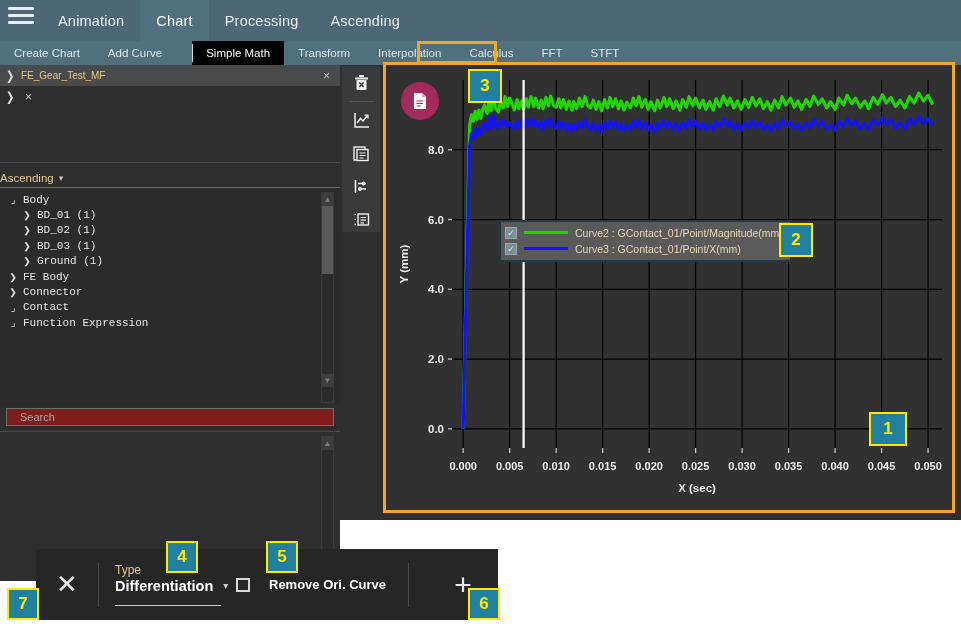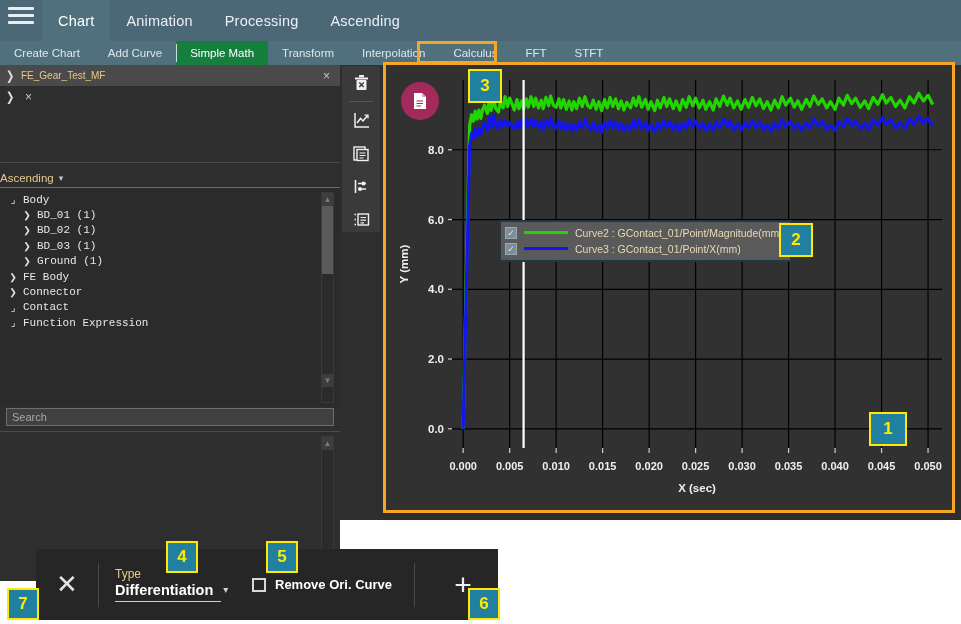--- a/index.html
+++ b/index.html
@@ -42,21 +42,21 @@
   .subbar {
     position: absolute; left: 0; top: 41px; width: 961px; height: 24px;
     background: #51707e;
     display: flex; align-items: stretch;
   }
   .subtab {
     padding: 0 14px; display:flex; align-items:center; justify-content:center;
     color: #dce7ec; font-size: 11.5px; cursor: pointer; white-space: nowrap;
     position: relative;
   }
-  .subtab.active { background: #15803d; color:#ffffff; }
+  .subtab.active { background: #000000; color:#ffffff;margin-left:16px; }
   .subtab.sep::before {
     content:""; position:absolute; left:0; top:3px; bottom:3px;
     width:1px; background:#cfd9de;
   }
 
   
   .leftpanel {
     position: absolute; left: 0; top: 65px; width: 340px; height: 455px;
     background: #2e2e2e;
   }
@@ -104,22 +104,22 @@
   }
   .sb-btn {
     height: 13px; background: #3d3d3d; color: #7c7c7c;
     font-size: 8px; display:flex; align-items:center; justify-content:center;
     cursor: pointer;
   }
   .sb-thumb { background: #5a5a5a; cursor: pointer; }
 
   .searchbox {
     position: absolute; left: 6px; top: 343px; width: 328px; height: 18px;
-    background: #404040; border: 1px solid #6e6e6e;
-    display: flex; align-items: center; padding-left: 5px;
+    background: #7f1d1d; border: 1px solid #6e6e6e;
+    display: flex; align-items: center; padding-left: 13px;
   }
   .searchbox span { color: #a8a8a8; font-size: 11px; }
 
   .lowerpanel {
     position: absolute; left: 0; top: 366px; width: 340px; height: 150px;
     background: #2e2e2e; border-top: 1px solid #4a4a4a;
   }
 
   
   .charttools {
@@ -177,27 +177,27 @@
     cursor: pointer; font-weight: 300;
   }
   .bb-sep { width: 1px; height: 44px; background: #4a4a4a; }
   .bb-typeblock {
     padding-left: 16px; display:flex; flex-direction: column;
     justify-content:center; gap: 1px;
   }
   .bb-type-label { color: #e8c88a; font-size: 12px; }
   .bb-type-value {
     display:flex; align-items:flex-end; gap: 10px;
-    border-bottom: 1px solid #cfcfcf; padding-bottom: 3px; width: 106px;
+    border-bottom: 1px solid #cfcfcf; padding-bottom: 11px; width: 106px;
     cursor: pointer;
   }
   .bb-type-value span:first-child { color: #ffffff; font-size: 14.5px; font-weight: bold; }
   .bb-dd-caret { color: #d0d0d0; font-size: 10px; padding-bottom: 3px; }
   .bb-check {
-    display:flex; align-items:center; gap: 9px; margin-left: 31px;
+    display:flex; align-items:center; gap: 19px; margin-left: 15px;
     cursor: pointer;
     justify-content: space-between;
   }
   .bb-chkbox { width: 14px; height: 14px; border: 2px solid #d8d8d8; }
   .bb-check-label { color: #ffffff; font-size: 13px; font-weight: bold; }
   .bb-plus {
     margin-left: auto; width: 70px; height: 71px;
     display:flex; align-items:center; justify-content:center;
     color: #ededed; font-size: 30px; font-weight: 300; cursor: pointer;
   }
@@ -219,22 +219,22 @@
 
 <div id="app">
 
   <div class="menubar">
     <div class="hamburger">
       <span></span>
         <span></span>
         <span></span>
     </div>
     <div id="menutabs" style="display:flex;align-items:flex-end;height:41px;">
+        <div class="menutab">Animation</div>
         <div class="menutab active">Chart</div>
-        <div class="menutab">Animation</div>
         <div class="menutab">Processing</div>
         <div class="menutab">Ascending</div>
       </div>
   </div>
 
   <div class="subbar" id="subtabs">
       <div class="subtab">Create Chart</div>
       <div class="subtab">Add Curve</div>
       <div class="subtab active sep">Simple Math</div>
       <div class="subtab">Transform</div>

